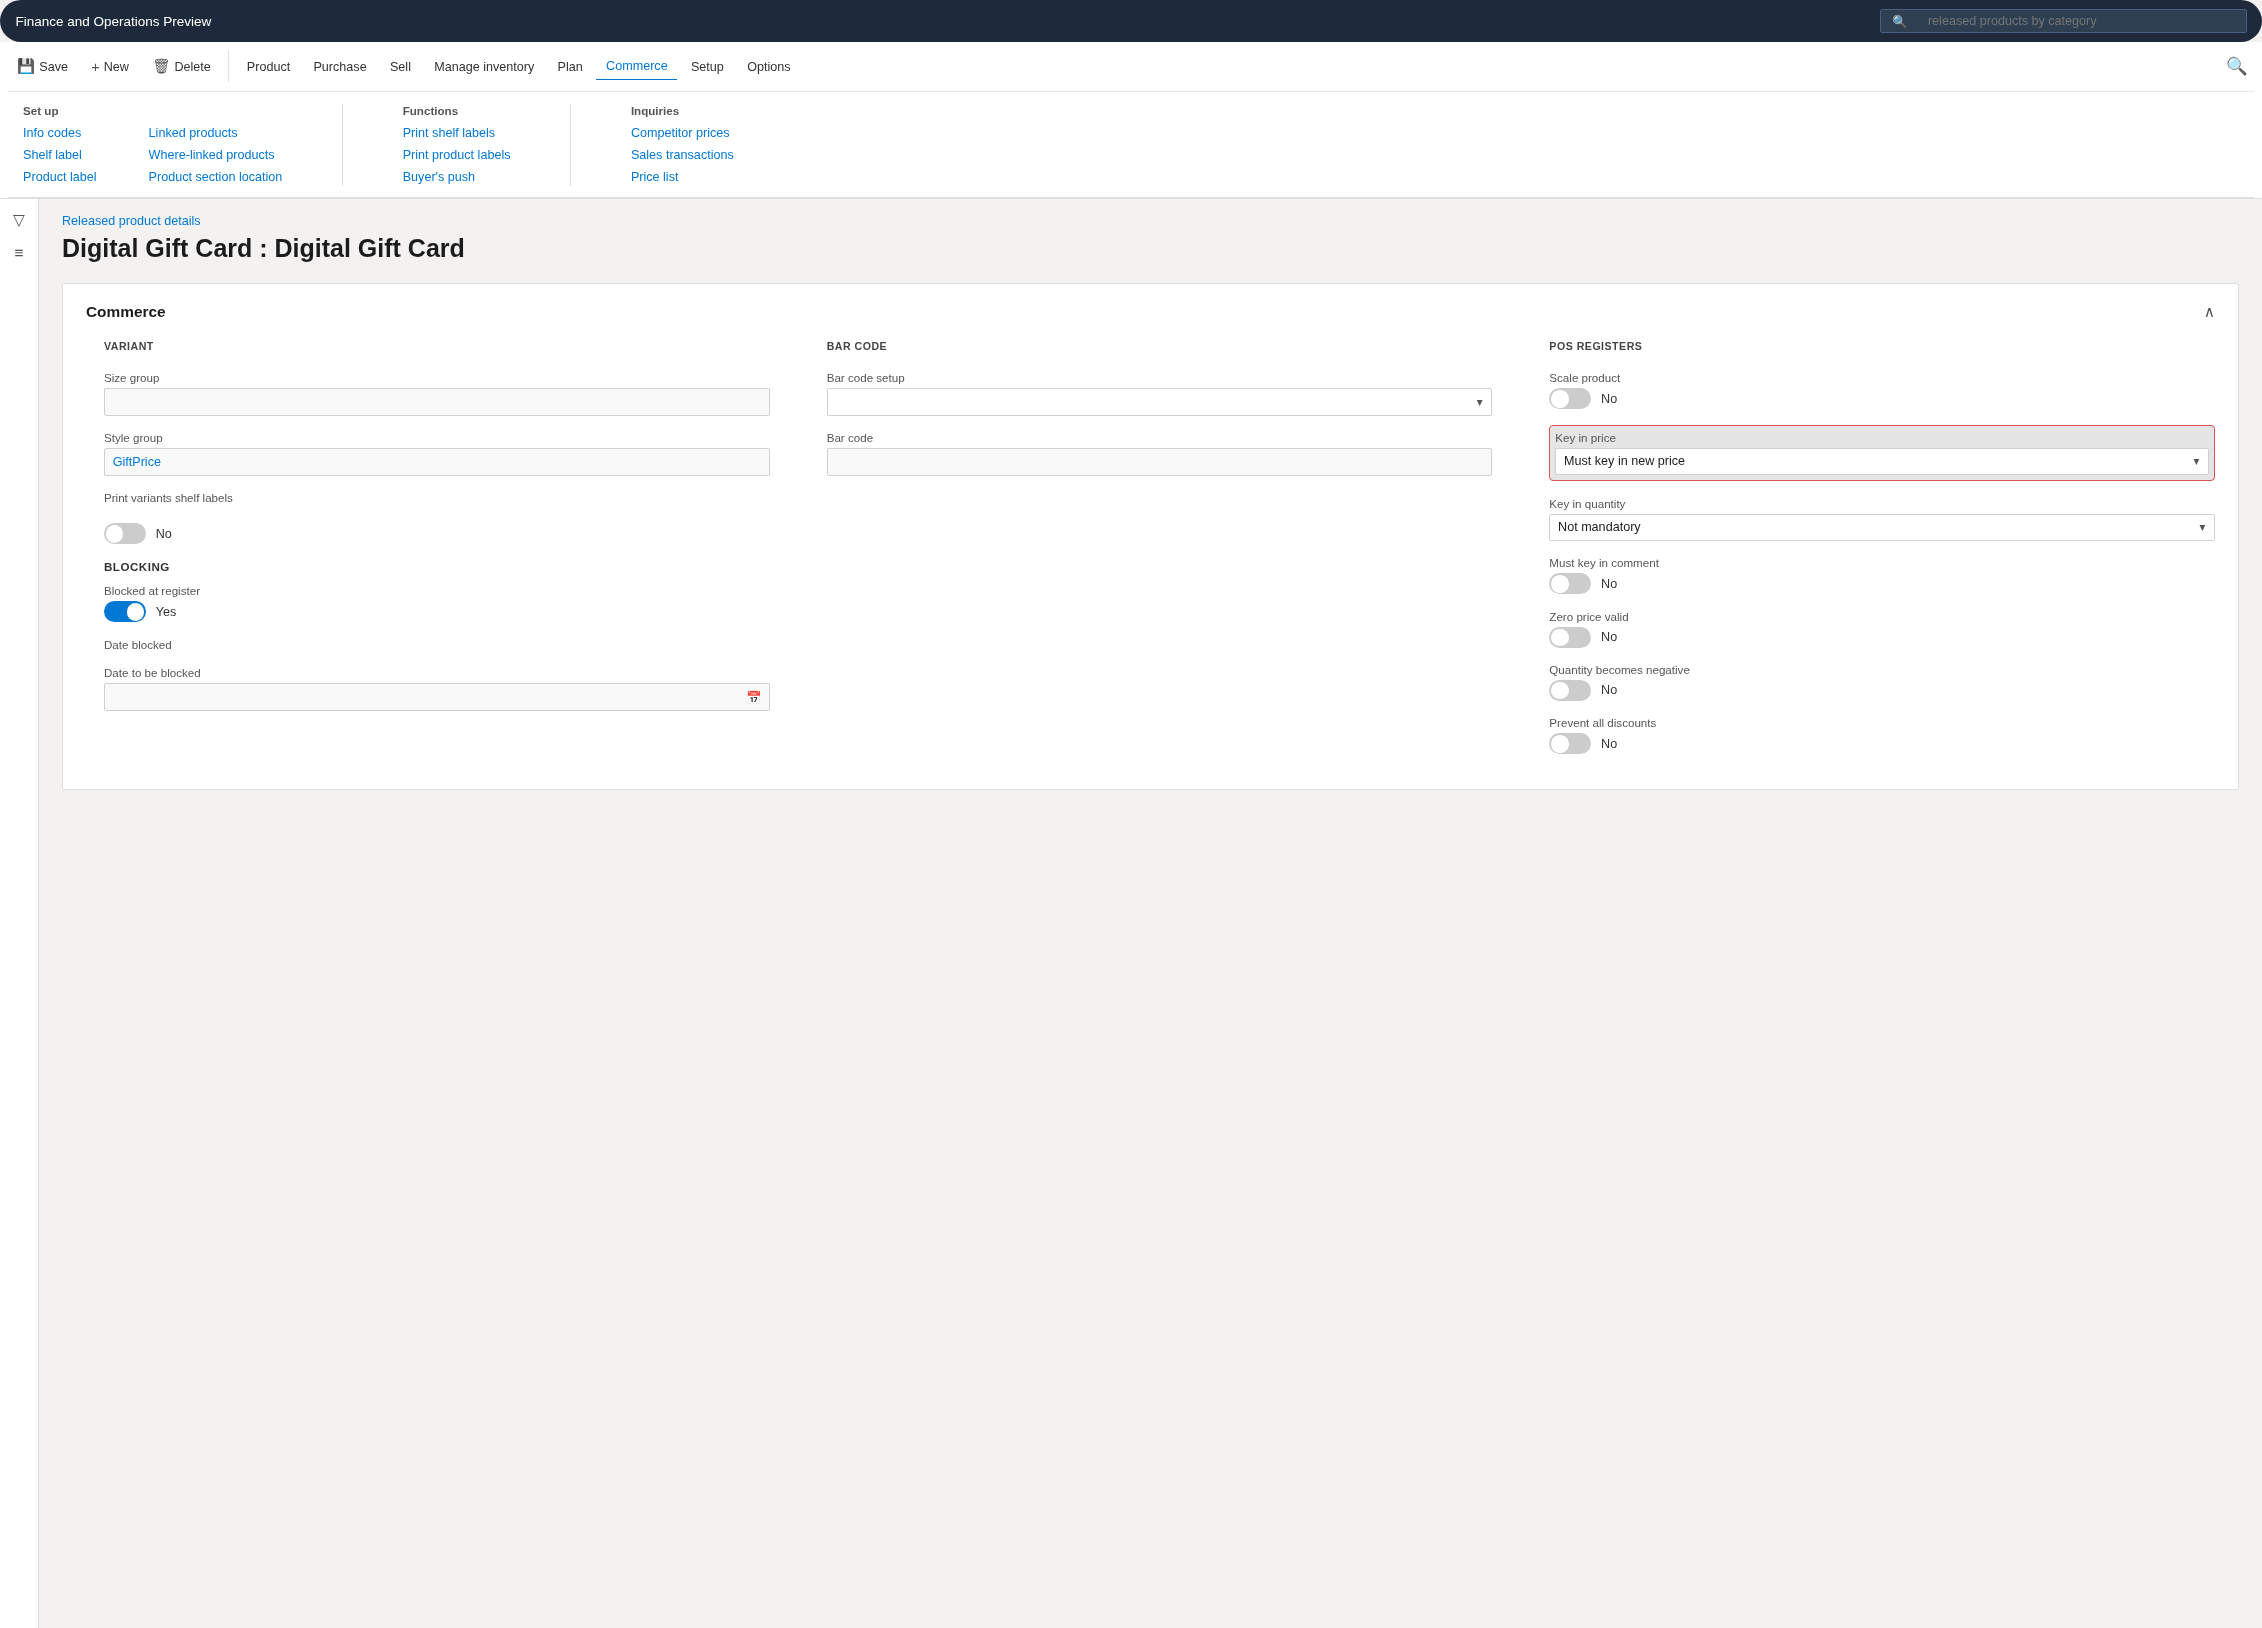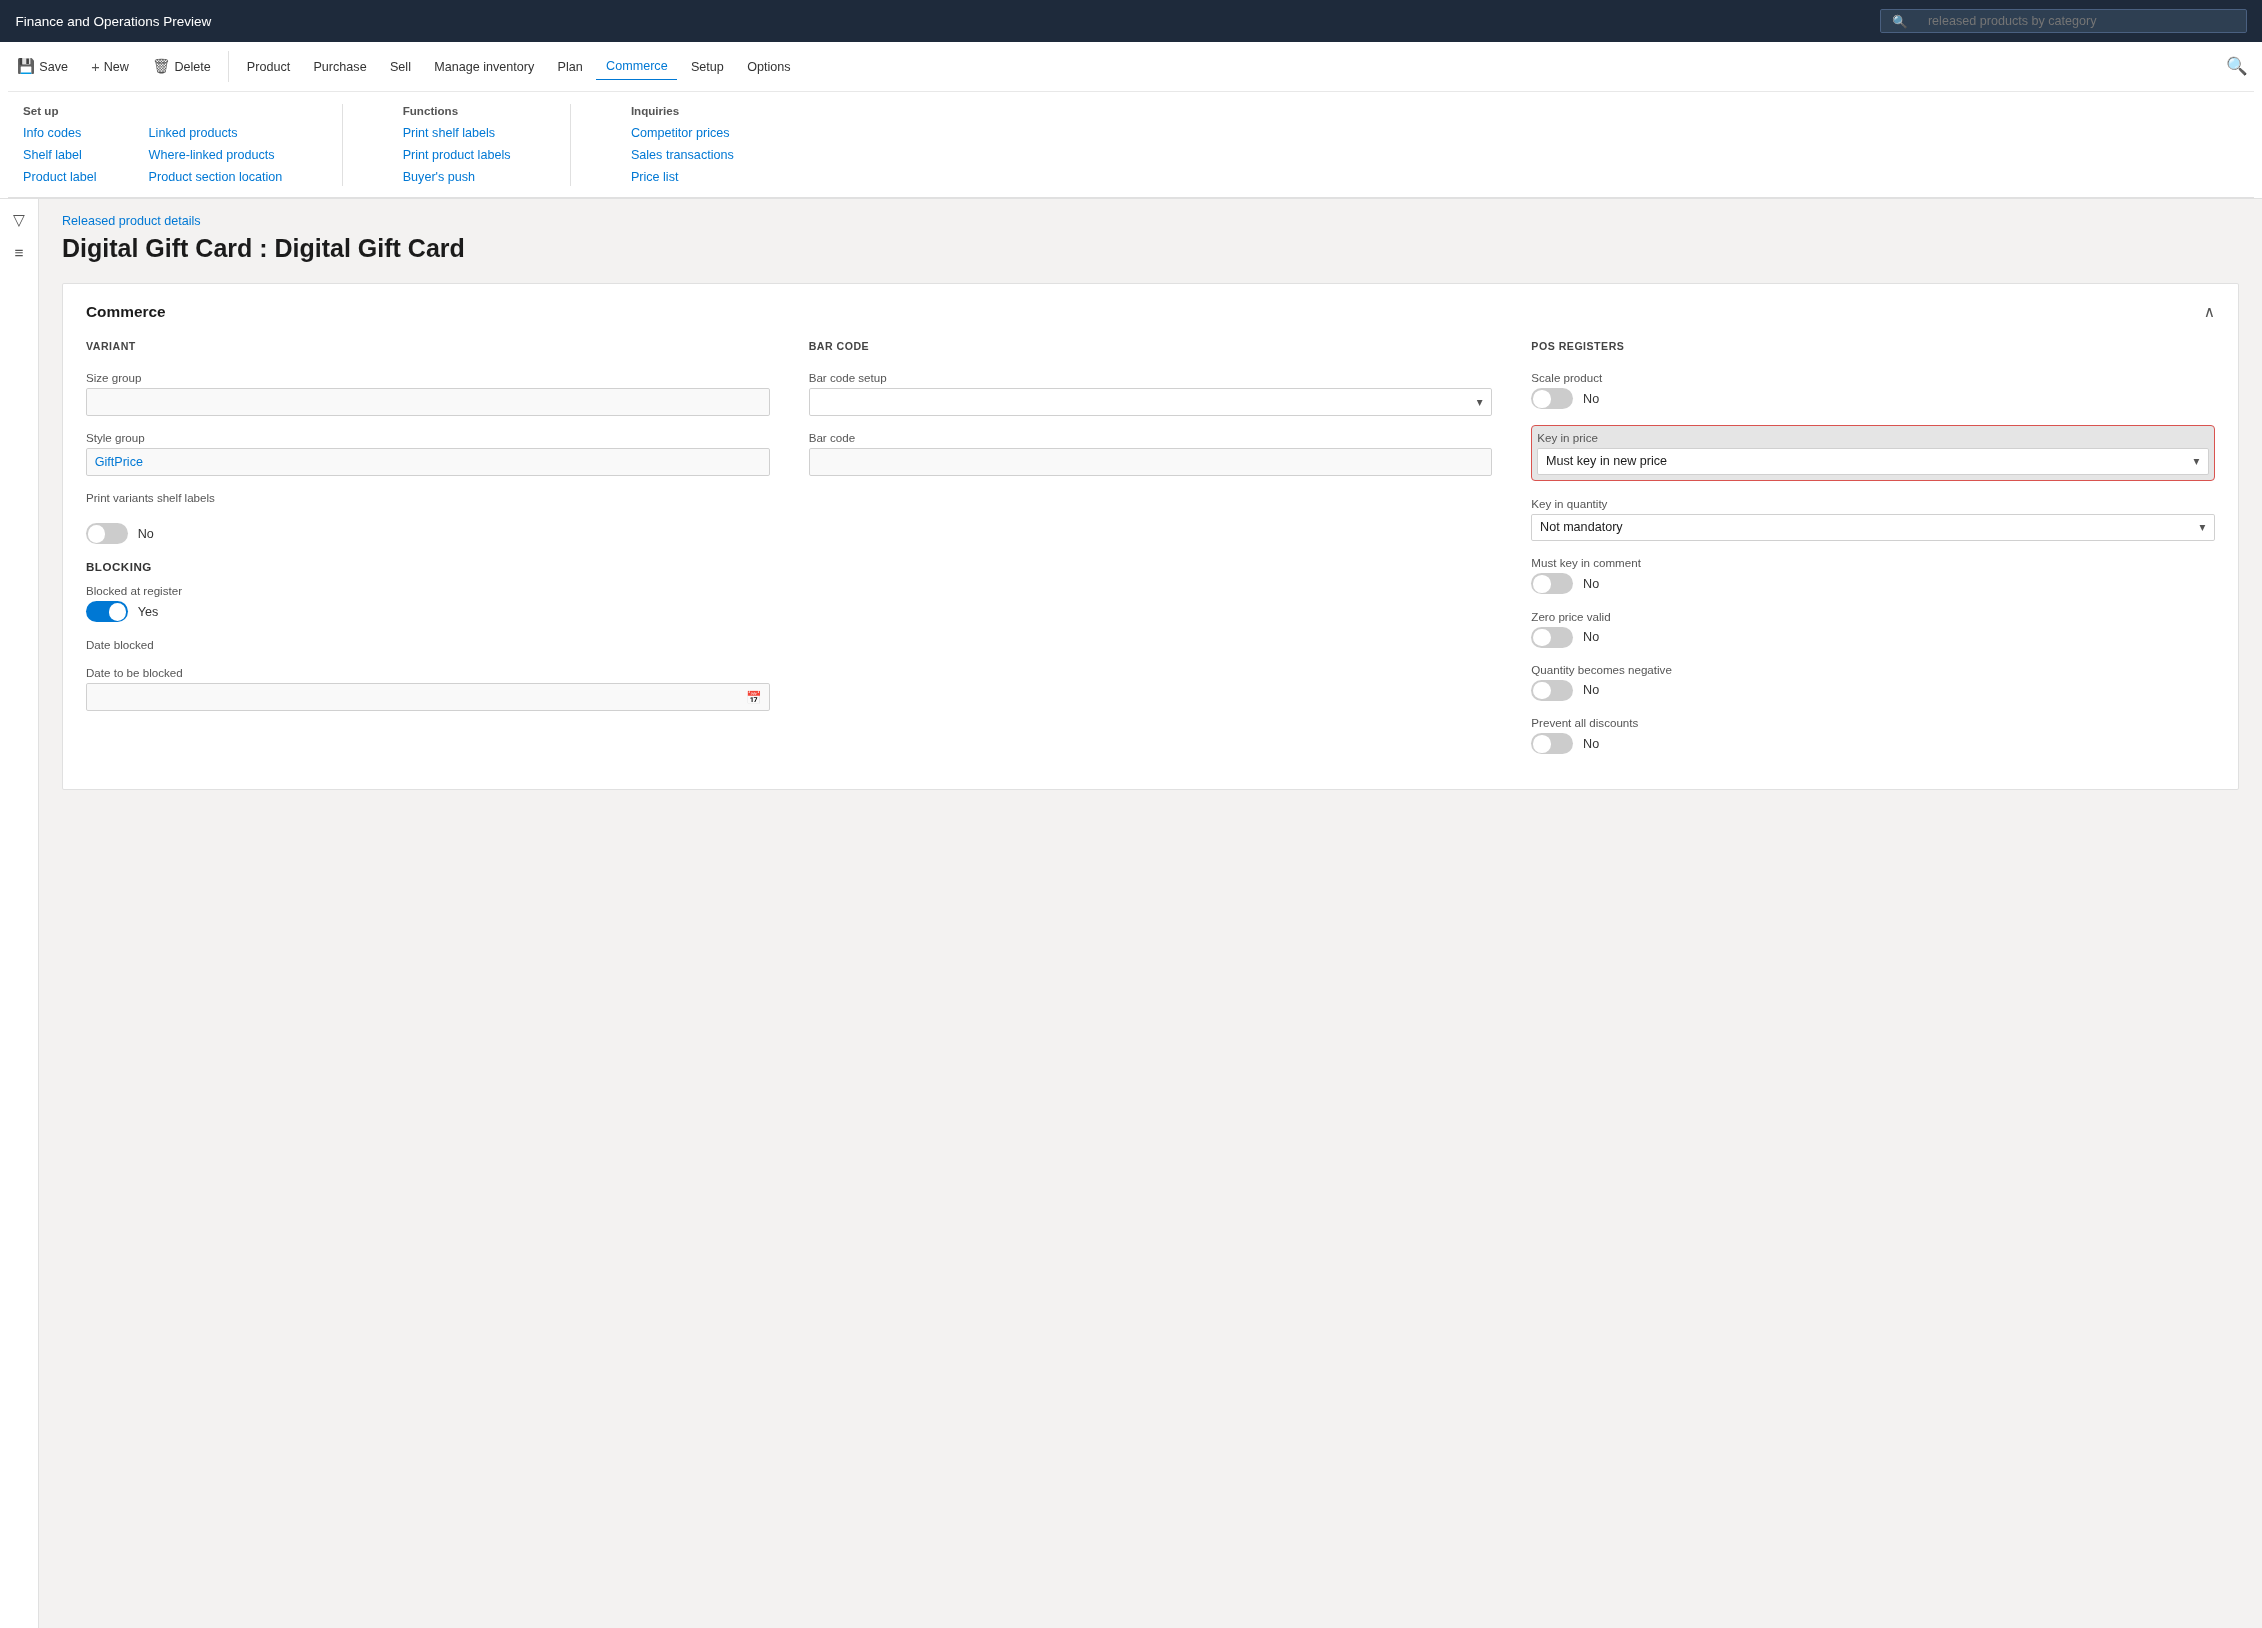--- a/index.html
+++ b/index.html
@@ -6,20 +6,21 @@
     body { font-family: 'Segoe UI', Arial, sans-serif; font-size: 13.5px; background: #f3f2f1; }
 
     
     .top-bar {
       background: #1e2a3b;
       color: white;
       display: flex;
       align-items: center;
       padding: 0 15.4px;
       height: 42px;
+      border-radius: 21px;
     }
     .top-bar-title {
       font-size: 13.5px;
       font-weight: 400;
       color: white;
       white-space: nowrap;
     }
     .top-bar-search {
       margin-left: auto;
       display: flex;
@@ -133,21 +134,21 @@
       display: flex;
       align-items: center;
       justify-content: space-between;
       margin-bottom: 19.3px;
     }
     .section-title { font-size: 15.4px; font-weight: 600; color: #1b1b1b; }
     .collapse-btn { background: none; border: none; cursor: pointer; font-size: 15.4px; color: #555; }
 
     
     .form-columns { display: flex; gap: 39px; }
-    .form-column { flex: 1; }
+    .form-column { flex: 1; margin-left: 18px; }
     .col-header {
       font-size: 10.6px;
       font-weight: 700;
       color: #444;
       letter-spacing: 0.5px;
       text-transform: uppercase;
       margin-bottom: 15.4px;
       padding-bottom: 3.9px;
     }
 

